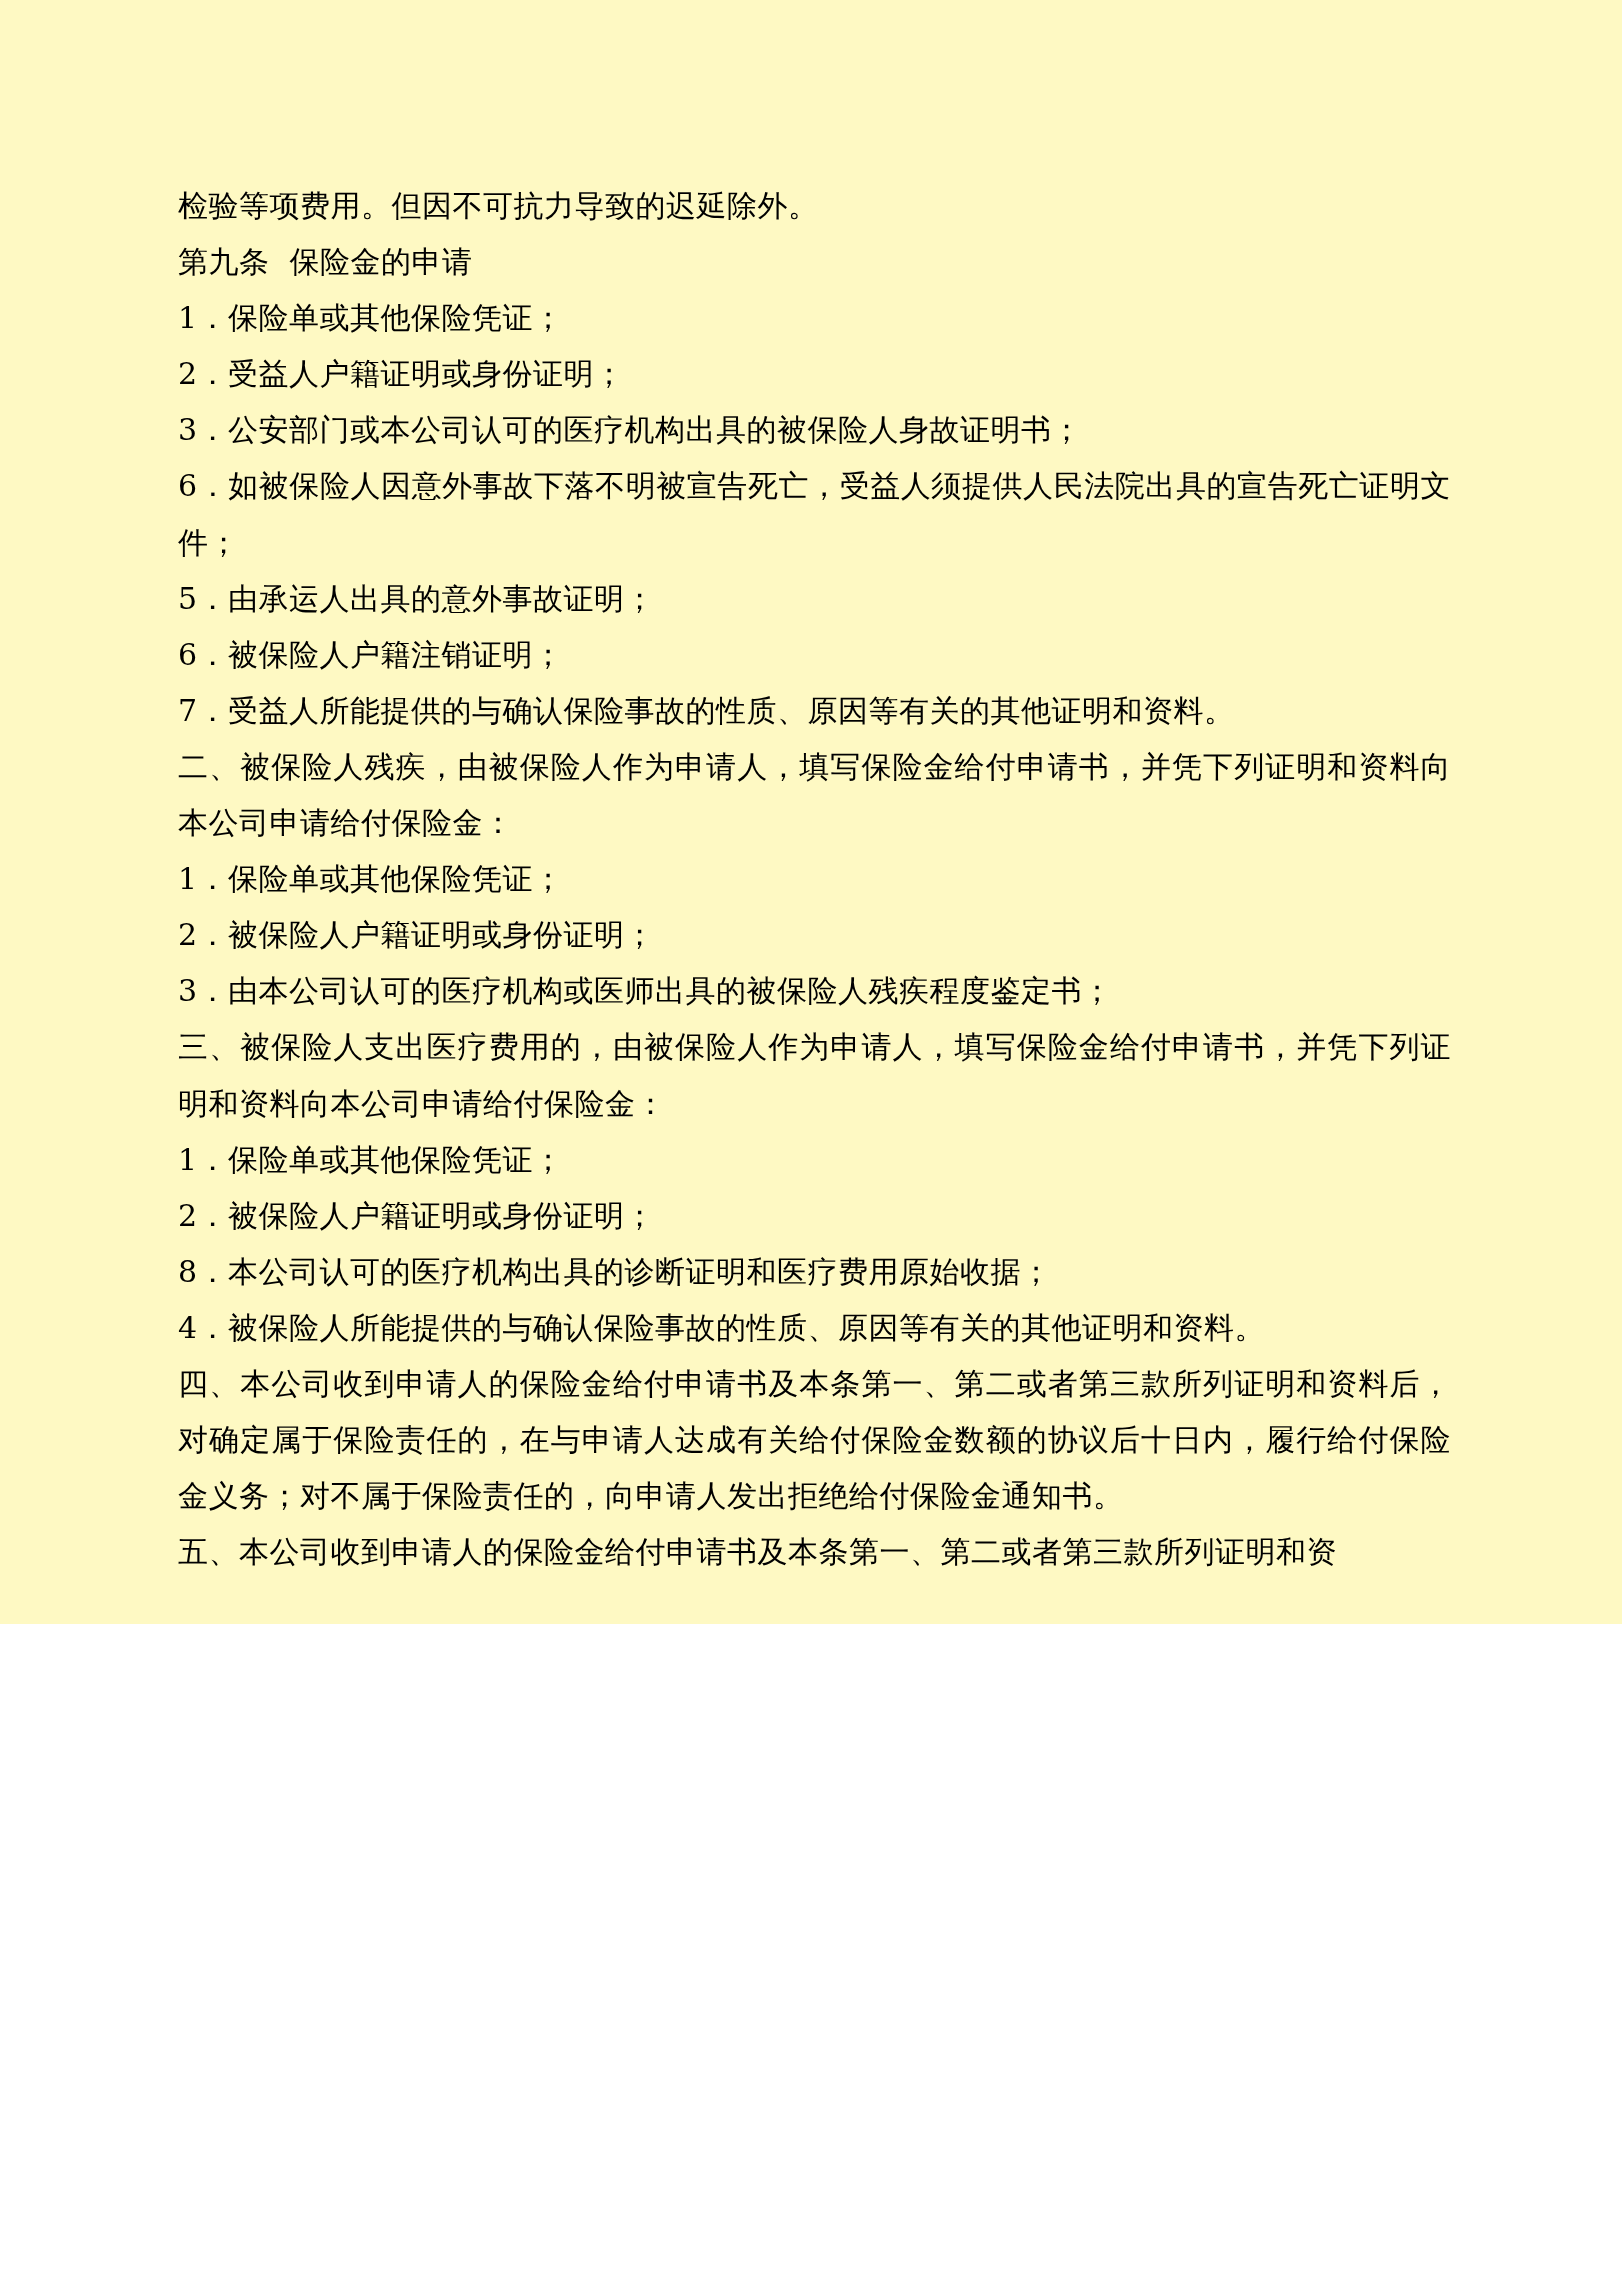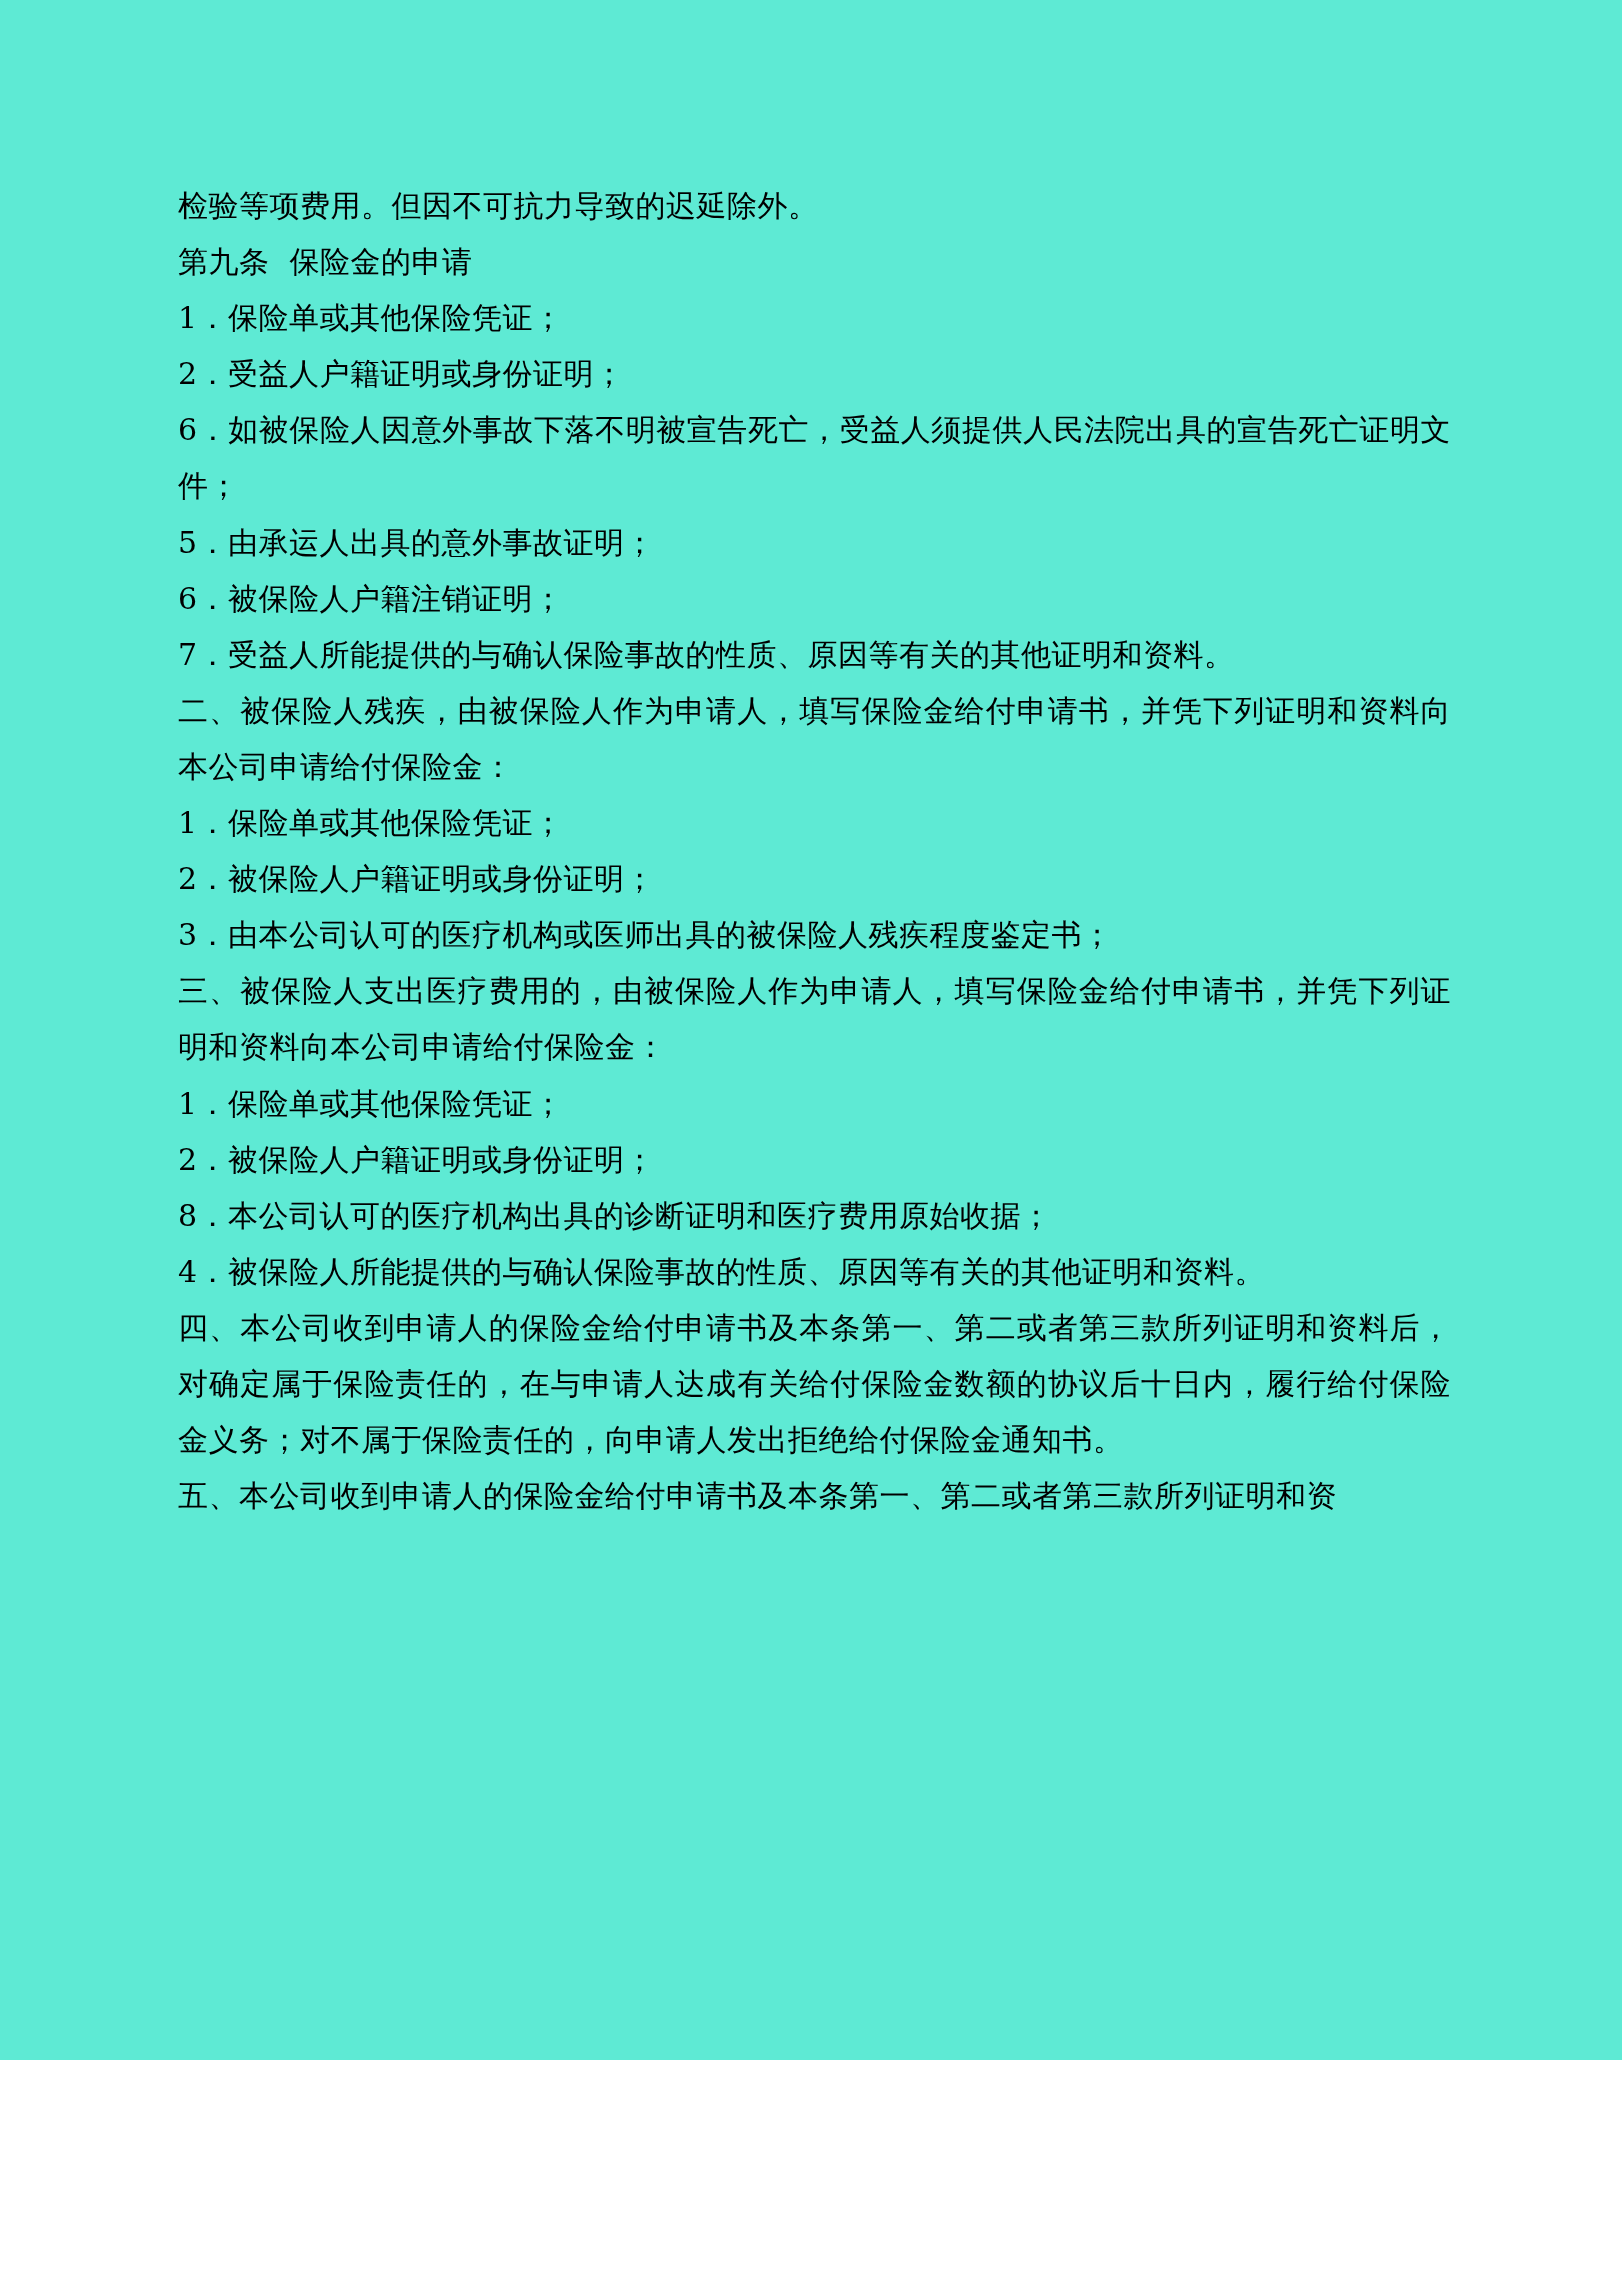--- a/index.html
+++ b/index.html
@@ -7,22 +7,22 @@
     padding: 0;
     background: #ffffff;
   }
   body {
     font-family: "DejaVu Serif", "Liberation Serif", serif;
     color: #000000;
   }
   .page {
     position: relative;
     width: 1623px;
-    height: 2060px;
-    background: #5eead4;
+    height: 1624px;
+    background: #fef9c3;
     box-sizing: border-box;
     overflow: hidden;
   }
   .content {
     position: absolute;
     left: 178px;
     top: 178px;
     width: 1273px;
   }
   .para {
@@ -47,20 +47,21 @@
 </style>
 </head>
 <body>
 
 <div class="page">
   <div class="content">
     <p class="para">检验等项费用。但因不可抗力导致的迟延除外。</p>
     <p class="para">第九条  保险金的申请</p>
     <p class="para">1．保险单或其他保险凭证；</p>
     <p class="para">2．受益人户籍证明或身份证明；</p>
+    <p class="para">3．公安部门或本公司认可的医疗机构出具的被保险人身故证明书；</p>
     <p class="para">6．如被保险人因意外事故下落不明被宣告死亡，受益人须提供人民法院出具的宣告死亡证明文件；</p>
     <p class="para">5．由承运人出具的意外事故证明；</p>
     <p class="para">6．被保险人户籍注销证明；</p>
     <p class="para">7．受益人所能提供的与确认保险事故的性质、原因等有关的其他证明和资料。</p>
     <p class="para">二、被保险人残疾，由被保险人作为申请人，填写保险金给付申请书，并凭下列证明和资料向本公司申请给付保险金：</p>
     <p class="para">1．保险单或其他保险凭证；</p>
     <p class="para">2．被保险人户籍证明或身份证明；</p>
     <p class="para">3．由本公司认可的医疗机构或医师出具的被保险人残疾程度鉴定书；</p>
     <p class="para">三、被保险人支出医疗费用的，由被保险人作为申请人，填写保险金给付申请书，并凭下列证明和资料向本公司申请给付保险金：</p>
     <p class="para">1．保险单或其他保险凭证；</p>

